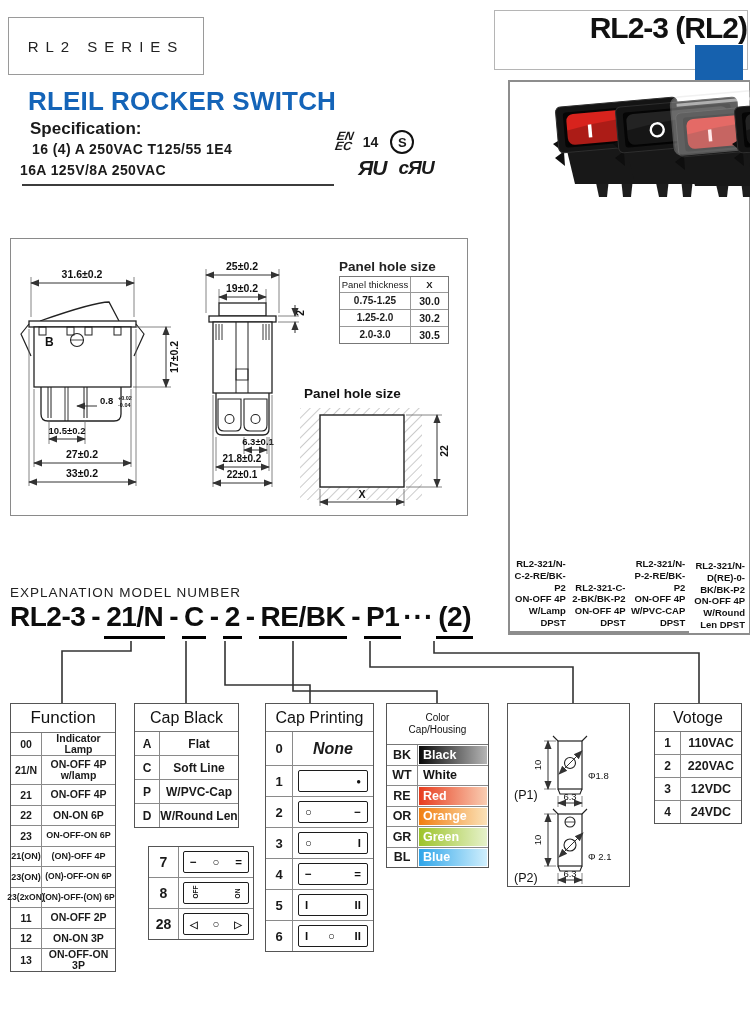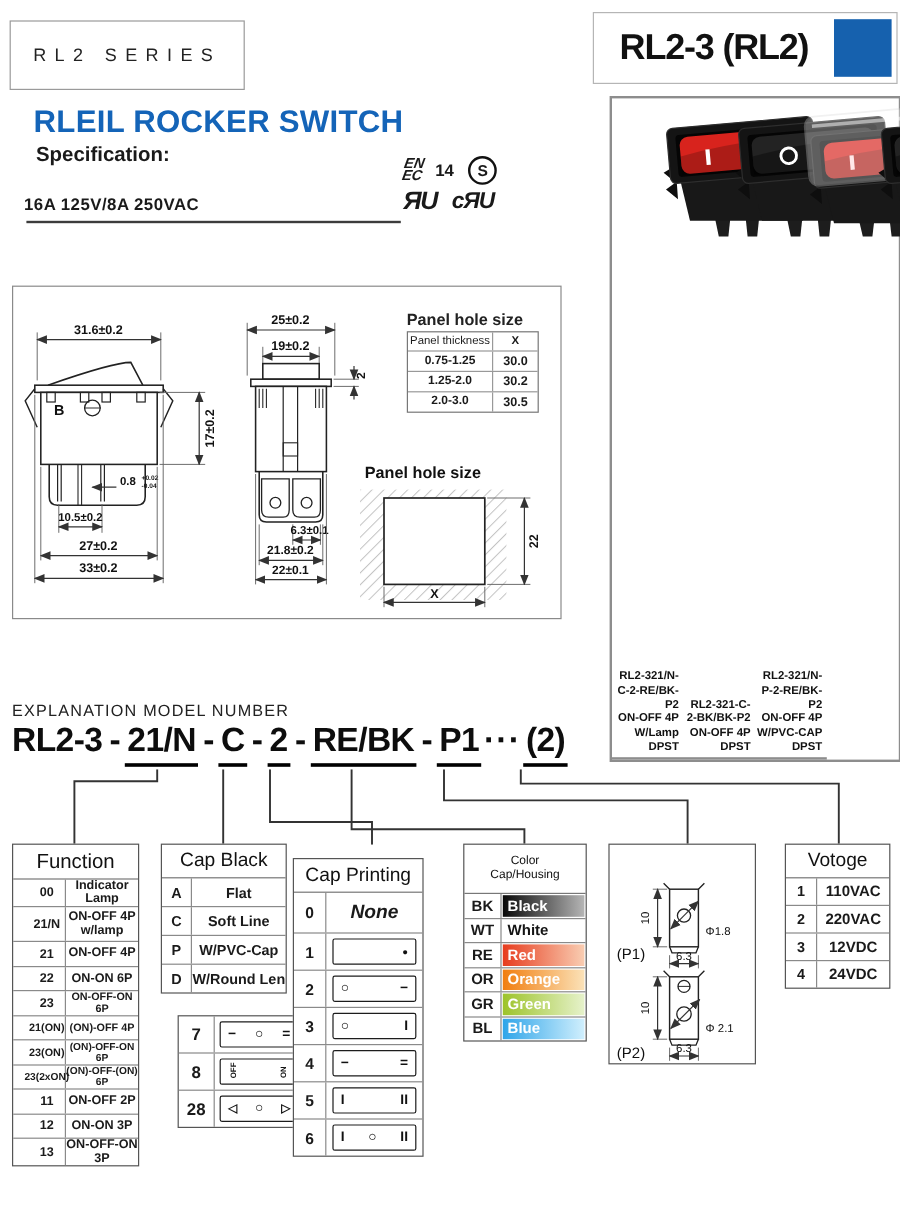--- a/index.html
+++ b/index.html
@@ -5,41 +5,41 @@
   html,body{margin:0;padding:0;background:#fff;}
   .page{position:relative;width:750px;height:1015px;background:#fff;overflow:hidden;
         font-family:"Liberation Sans",sans-serif;color:#1a1a1a;}
   .abs{position:absolute;}
 
   
   .series-box{left:8px;top:17px;width:194px;height:56px;border:1px solid #9a9a9a;
     display:flex;align-items:center;justify-content:center;}
   .series-box span{font-size:15px;letter-spacing:7px;color:#222;font-weight:500;}
   .model-box{left:494px;top:10px;width:252px;height:58px;border:1px solid #b5b5b5;
-    display:flex;align-items:center;}
+    display:flex;align-items:flex-end;flex-direction:column;}
   .model-box .mt{flex:1;text-align:center;font-size:30px;font-weight:bold;letter-spacing:-1px;color:#111;}
   .blue-sq{width:48px;height:48px;background:#1661ae;margin-right:4px;flex:0 0 aupx;flex:0 0 48px;}
 
   
   .intro-title{left:28px;top:86px;font-size:26px;font-weight:bold;color:#1464b8;letter-spacing:0.2px;text-align:center;}
   .spec-label{left:30px;top:119px;font-size:17px;font-weight:bold;}
   .spec1{left:32px;top:141px;font-size:14px;font-weight:bold;letter-spacing:0.4px;}
   .spec2{left:20px;top:162px;font-size:14px;font-weight:bold;letter-spacing:0.4px;}
   .spec-rule{left:22px;top:184px;width:312px;height:0;border-top:2px solid #3c3c3c;}
   .rating{left:23px;top:193px;font-size:14.5px;font-weight:bold;letter-spacing:0.2px;}
 
   
   .certs{left:336px;top:129px;width:132px;}
   .cert-row{display:flex;align-items:center;gap:12px;height:26px;}
   .enec{display:inline-flex;flex-direction:column;line-height:0.8;font-style:italic;
         font-weight:900;font-size:12px;transform:skewX(-10deg);letter-spacing:0;}
   .enec14{font-size:14px;font-weight:900;margin-left:-2px;}
   .smark{width:20px;height:20px;border:2px solid #111;border-radius:50%;display:inline-flex;
         align-items:center;justify-content:center;font-size:13px;font-weight:bold;}
-  .ulmark{font-size:21px;font-weight:900;font-style:italic;letter-spacing:-1px;}
+  .ulmark{font-size:21px;font-weight:900;font-style:italic;letter-spacing:-1px;margin-left:22px;}
   .culmark{font-size:19px;font-weight:900;font-style:italic;letter-spacing:-1px;}
 
   
   .draw-box{left:10px;top:238px;width:456px;height:276px;border:1px solid #8a8a8a;}
   .draw-box svg text{font-family:"Liberation Sans",sans-serif;font-weight:bold;fill:#111;}
   .svg-side{position:absolute;left:4px;top:18px;}
   .svg-front{position:absolute;left:185px;top:14px;}
   .svg-hole{position:absolute;left:283px;top:145px;}
 
   
@@ -80,37 +80,37 @@
   .trow{display:flex;border-bottom:1px solid #8a8a8a;align-items:stretch;}
   .trow:last-child{border-bottom:none;}
   .tc{display:flex;align-items:center;justify-content:center;text-align:center;}
   .tcode{border-right:1px solid #8a8a8a;font-weight:bold;}
   .tlbl{flex:1;font-weight:bold;}
 
   .func{left:10px;top:703px;width:104px;}
   .func .hd{height:28px;font-size:17px;}
   .func .trow{min-height:19.5px;}
   .func .trow.tall{min-height:28px;}
-  .func .tcode{width:30px;font-size:10.5px;margin-left:13px;}
+  .func .tcode{width:30px;font-size:10.5px;}
   .func .tlbl{font-size:10.5px;line-height:1.05;}
   .func .sm{font-size:8.5px;}
   .func .sm2{font-size:9px;}
 
   .captype{left:134px;top:703px;width:103px;}
   .captype .hd{height:27px;}
   .captype .trow{height:23px;}
   .captype .tcode{width:24px;font-size:12px;}
   .captype .tlbl{font-size:12px;}
 
   .capextra{left:148px;top:846px;width:104px;}
   .capextra .trow{height:30px;}
   .capextra .tcode{width:29px;font-size:14px;}
   .capextra .tlbl{padding:0 4px;}
 
-  .capprint{left:244px;top:703px;width:107px;margin-top:12px;}
+  .capprint{left:265px;top:703px;width:107px;}
   .capprint .hd{height:27px;}
   .capprint .trow{height:30px;}
   .capprint .trow.nrow{height:33px;}
   .capprint .tcode{width:26px;font-size:13px;}
   .capprint .none-lbl{font-weight:bold;font-style:italic;font-size:16px;}
   .capprint .tlbl{padding:0 5px;}
 
   .sym-box{flex:1;height:20px;border:1.8px solid #1c1c1c;border-radius:2px;background:#fff;
     display:flex;align-items:center;justify-content:space-between;padding:0 6px;
     font-weight:bold;font-size:11.5px;color:#111;}
@@ -156,20 +156,21 @@
   <div class="abs series-box">
     <span>RL2 SERIES</span>
   </div>
   <div class="abs model-box">
     <span class="mt">RL2-3 (RL2)</span>
     <span class="blue-sq"></span>
   </div>
 
   <div class="abs intro-title">RLEIL ROCKER SWITCH</div>
   <div class="abs spec-label">Specification:</div>
+  <div class="abs spec1">16 (4) A 250VAC T125/55 1E4</div>
   <div class="abs spec2">16A 125V/8A 250VAC</div>
   <div class="abs spec-rule"></div>
 
   <div class="abs certs">
     <div class="cert-row">
       <span class="enec">
         <span>EN</span>
         <span>EC</span>
       </span>
       <span class="enec14">14</span>
@@ -389,20 +390,24 @@
         <path d="M30,52 L20,58 L30,66 L22,72 L32,80 Z" fill="#0e0e0e"></path>
         <path d="M142,52 L152,58 L142,66 L150,72 L140,80 Z" fill="#0e0e0e"></path>
         <g transform="rotate(-5 85 40)">
           <rect x="24" y="16" width="122" height="46" rx="5" fill="#141414" stroke="#2e2e2e"></rect>
           <rect x="31" y="22" width="108" height="35" rx="3" fill="#050505"></rect>
           <rect x="34" y="24" width="102" height="31" rx="7" fill="#232323"></rect>
           <path d="M34,40 Q85,30 136,33 L136,55 Q85,58 34,55 Z" fill="#000" opacity="0.35"></path>
           <circle cx="62" cy="36" r="4.5" fill="#e31818"></circle>
         </g>
       </svg>
+      <div class="pcap">
+        <div>RL2-321/N-D(RE)-0-BK/BK-P2</div>
+        <div>ON-OFF 4P W/Round Len DPST</div>
+      </div>
     </div>
   </div>
 
   <div class="abs expl-head">EXPLANATION MODEL NUMBER</div>
   <div class="abs model-line">
     <span class="mseg">RL2-3</span>
     <span class="msep">-</span>
     <span class="mseg u">21/N</span>
     <span class="msep">-</span>
     <span class="mseg u">C</span>

